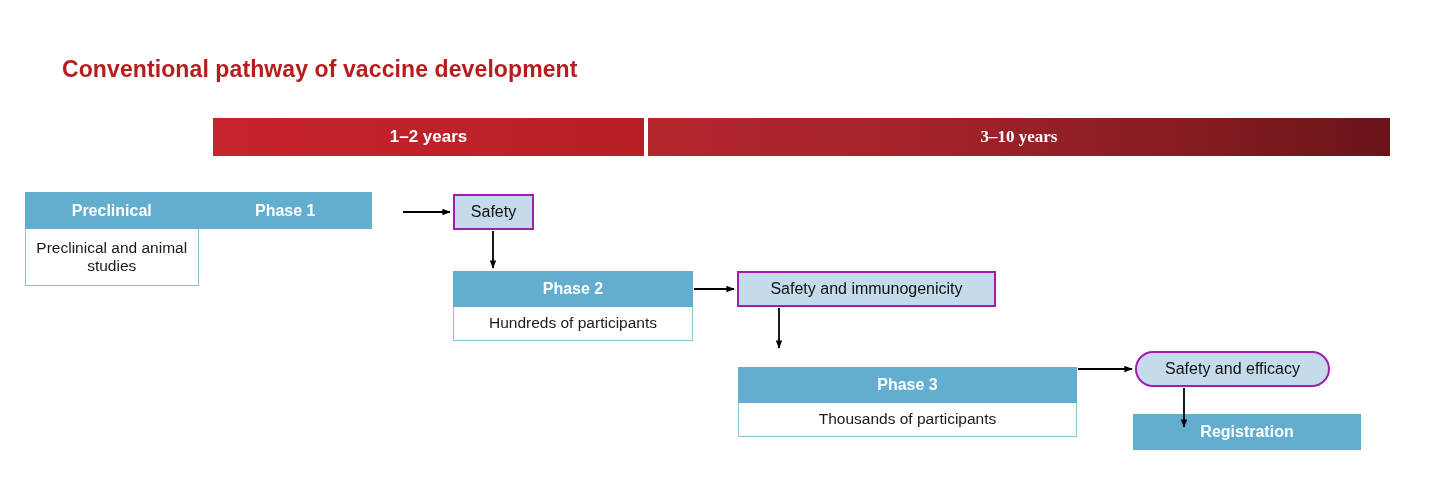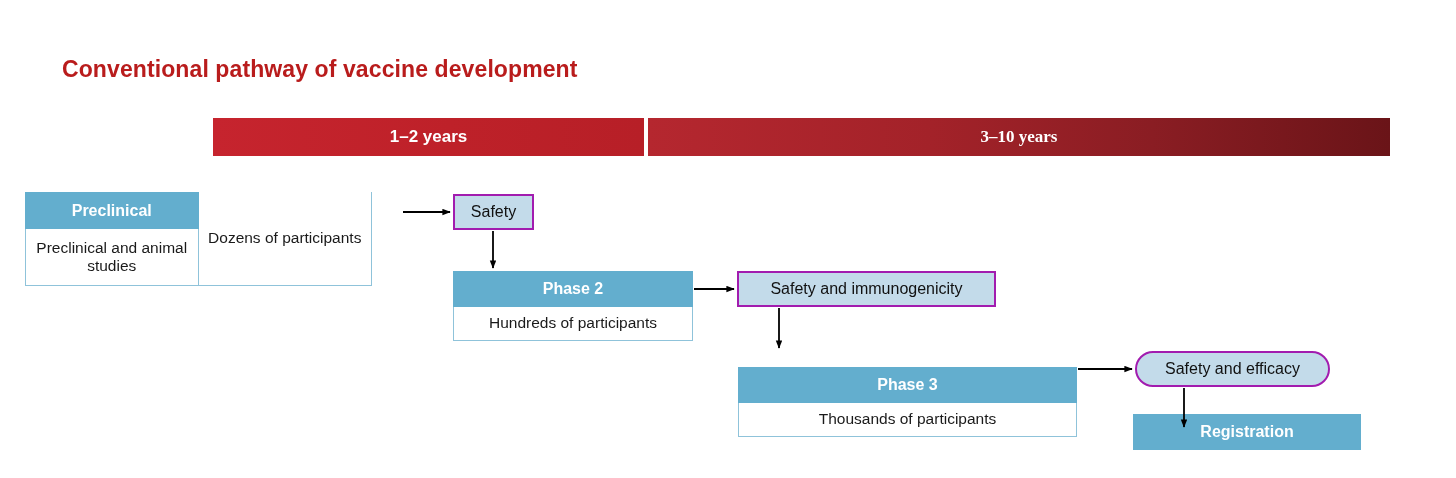--- a/index.html
+++ b/index.html
@@ -170,21 +170,21 @@
     <div class="tl-seg tl-seg-0">1–2 years</div>
     <div class="tl-seg tl-seg-1">3–10 years</div>
   </div>
 
   <div class="phase-group" id="grp-preclinical">
     <div class="phase-col">
       <div class="phase-head">Preclinical</div>
       <div class="phase-body">Preclinical and animal studies</div>
     </div>
     <div class="phase-col">
-      <div class="phase-body">Dozens of participants</div>
+      <div class="phase-head">Phase 1</div>
     </div>
   </div>
 
   <div class="outcome-box" id="box-safety">Safety</div>
 
   <div class="phase-group" id="grp-phase2">
     <div class="phase-col">
       <div class="phase-head">Phase 2</div>
       <div class="phase-body">Hundreds of participants</div>
     </div>

